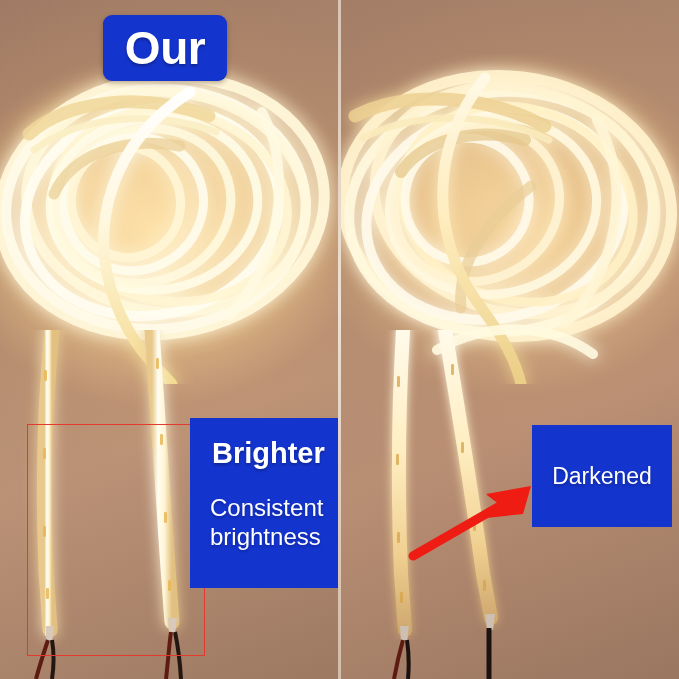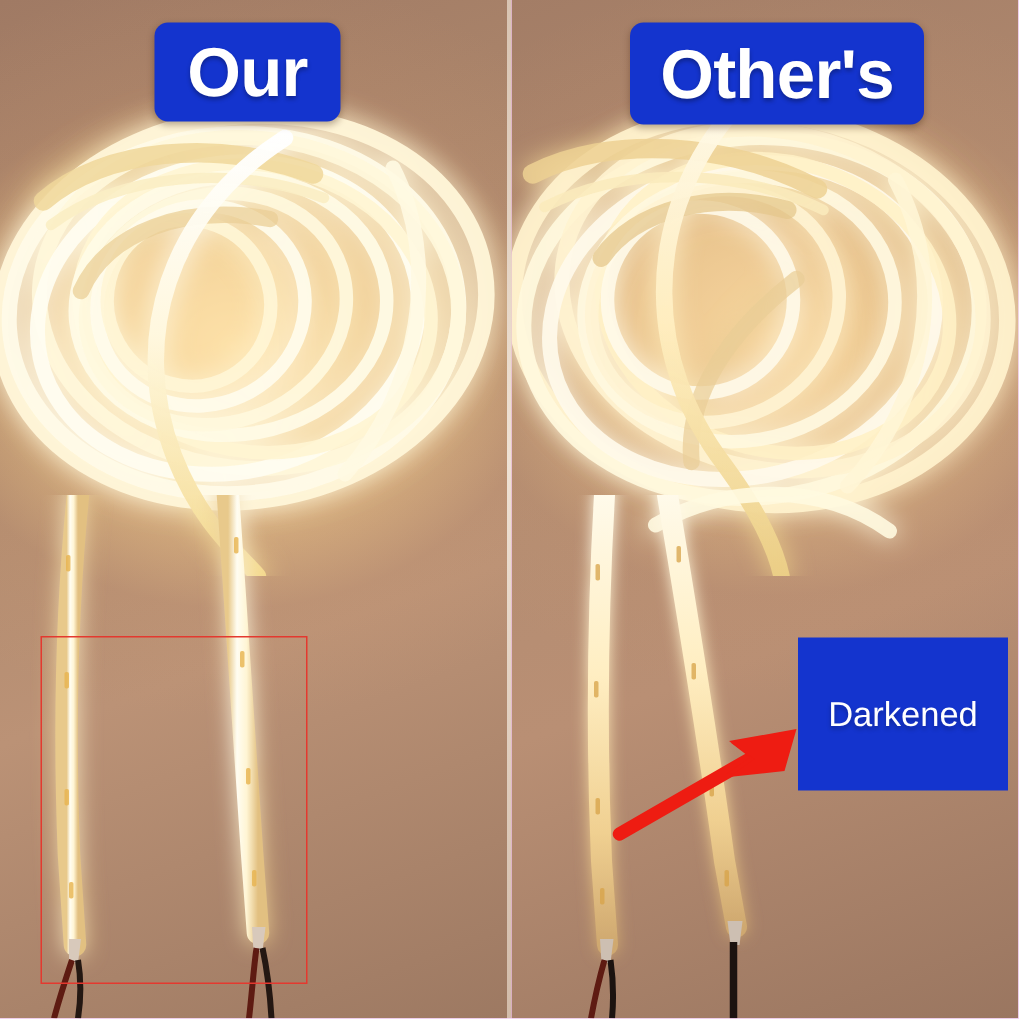--- a/index.html
+++ b/index.html
@@ -369,24 +369,28 @@
         <polygon points="530,487 487,495 500,505 484,516 520,513" fill="#ee1c12"></polygon>
         <polygon points="531,486 486,494 503,506 486,518 523,514" fill="#ee1c12"></polygon>
       </g>
     </svg>
   </div>
 
   <div id="our-title" class="blue-box title-box">
     <span class="title-text">Our</span>
   </div>
 
-  <div id="others-title" class="blue-box title-box">
-    <span class="title-text">Other's</span>
-  </div>
-
+
+  <div id="brighter-box" class="blue-box">
+    <div class="headline">Brighter</div>
+    <div class="subline">
+      <div>Consistent</div>
+      <div>brightness</div>
+    </div>
+  </div>
 
   <div id="darkened-box" class="blue-box">
     <div class="subline">
       <div>Darkened</div>
     </div>
   </div>
 
 </div>
 
 </body></html>

